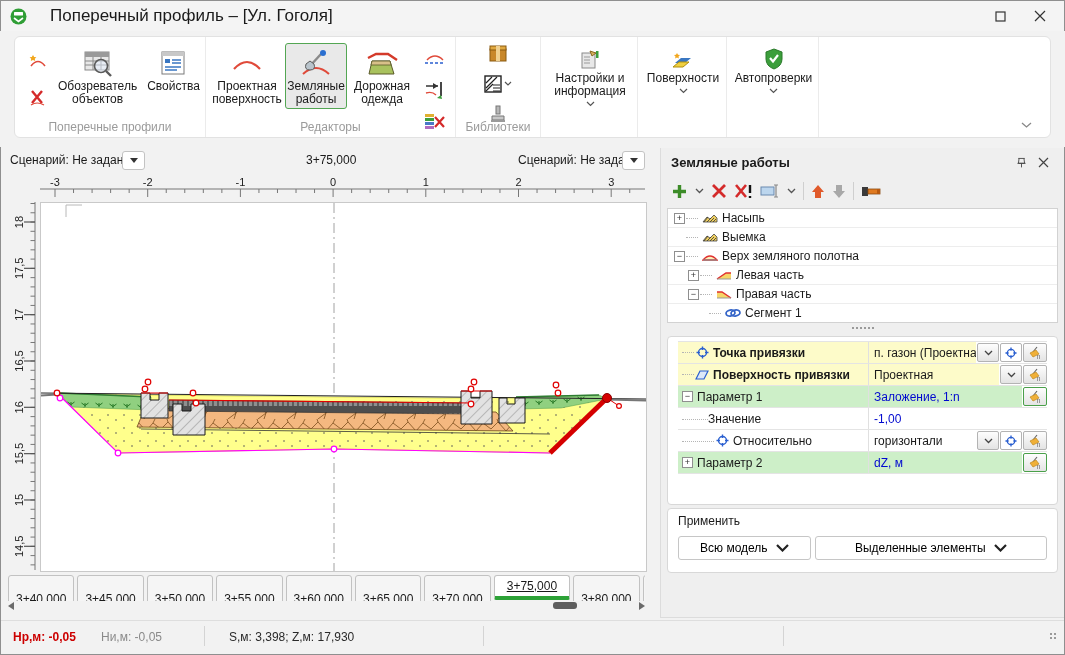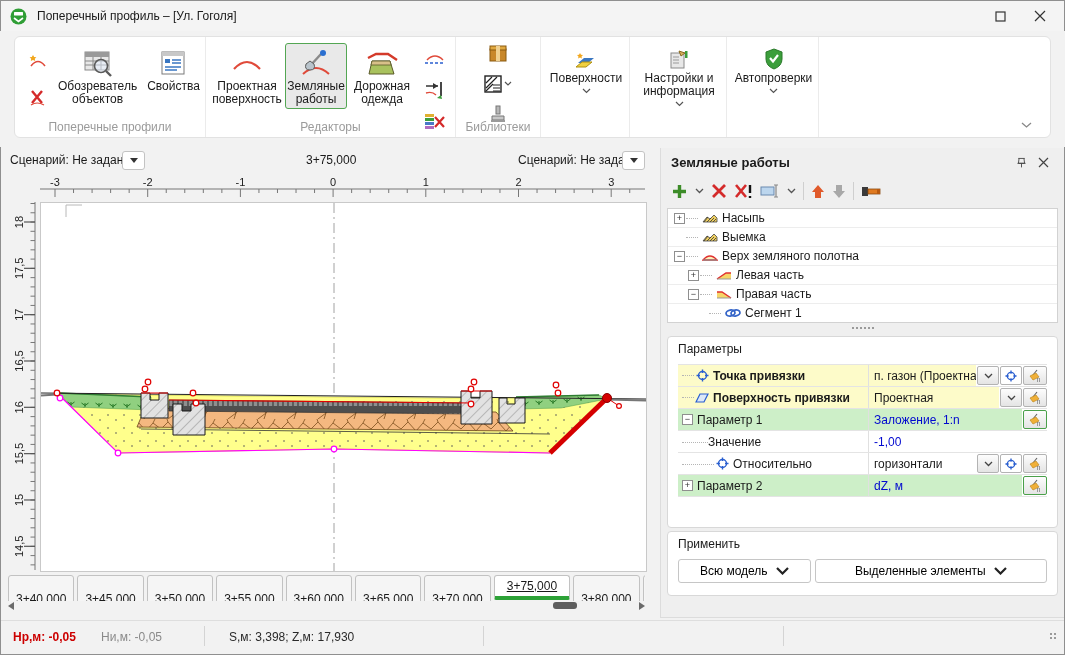--- a/index.html
+++ b/index.html
@@ -2,21 +2,21 @@
 <html><head>
 <meta charset="utf-8">
 <style>
   html,body{margin:0;padding:0;background:#d8d8d8;font-family:"Liberation Sans",sans-serif;}
   .window{position:relative;width:1065px;height:655px;background:#f2f2f2;overflow:hidden;
           box-shadow:inset 0 0 0 1px #8f8f8f;font-size:12px;color:#1a1a1a;}
   
   .titlebar{position:absolute;left:1px;top:1px;right:1px;height:30px;background:#f4f4f4;
             border-bottom:1px solid #e3e3e3;display:flex;align-items:center;}
   .app-icon{width:17px;height:17px;margin-left:9px;flex:0 0 auto;}
-  .title-text{margin-left:10px;font-size:12px;white-space:nowrap;}
+  .title-text{margin-left:23px;font-size:17px;white-space:nowrap;}
   .winbtns{position:absolute;right:4px;top:0;height:30px;display:flex;}
   .winbtn{width:40px;height:30px;display:flex;align-items:center;justify-content:center;background:transparent;border:none;cursor:default;}
   
   .ribbon{position:absolute;left:0;top:31px;width:100%;height:116px;background:#f2f2f2;}
   .ribbon-panel{position:absolute;left:14px;top:5px;width:1035px;height:100px;background:#fff;
                 border:1px solid #e2e2e2;border-radius:6px;display:flex;overflow:hidden;}
   .rgroup{position:relative;height:100%;border-right:1px solid #ebebeb;box-sizing:border-box;}
   .rgroup:last-child{border-right:none;}
   .rg-content{display:flex;align-items:flex-start;padding:6px 4px 0 4px;}
   .rg-label{position:absolute;left:0;right:0;bottom:3px;text-align:center;color:#9b9b9b;font-size:12px;white-space:nowrap;}
@@ -256,48 +256,48 @@
             <svg width="20" height="20" viewBox="0 0 20 20">
               <rect x="8" y="2" width="4" height="8" fill="#b8b8b8" stroke="#777"></rect>
               <path d="M4,12 h12 v4 h-12 z" fill="#c8c8c8" stroke="#777"></path>
               <rect x="3" y="16" width="14" height="2" fill="#9a9a9a"></rect>
             </svg>
           </button>
         </div>
         <div class="rg-label">Библиотеки</div>
       </div>
 
-      <div class="rgroup" style="width:89px">
-        <button class="ddgroup bigbtn" style="width:100%">
-          <span class="bicon" style="height:26px">
-            <svg width="28" height="24" viewBox="0 0 28 24">
-              <path d="M6,16 l6,-5 h10 l-6,5 z" fill="#3a77c2"></path>
-              <path d="M4,20 l6,-5 h10 l-6,5 z" fill="#f0d040" stroke="#b09010"></path>
-              <path d="M8,6 l1,1.8 2,0.3 -1.5,1.4 0.4,2 -1.9,-1 -1.9,1 0.4,-2 -1.5,-1.4 2,-0.3 z" fill="#f2a71e"></path>
-            </svg>
-          </span>
-          <span class="blabel">Поверхности</span>
-          <svg class="chev" width="9" height="6" viewBox="0 0 9 6">
-              <path d="M1,1 L4.5,4.5 L8,1" stroke="#555" fill="none" stroke-width="1.2"></path>
-            </svg>
-        </button>
-        <div class="rg-label" style="color:transparent;">.</div>
-      </div>
-
       <div class="rgroup" style="width:97px">
         <button class="ddgroup bigbtn" style="width:100%">
           <span class="bicon" style="height:26px">
             <svg width="26" height="24" viewBox="0 0 26 24">
               <rect x="5" y="6" width="13" height="15" fill="#e8e8e8" stroke="#8a8a8a"></rect>
               <path d="M7,10 h6 M7,13 h6 M7,16 h6" stroke="#9a9a9a" stroke-width="1.2"></path>
               <path d="M13,4 l6,2 -4,3 z" fill="#d8b060" stroke="#8a6a20"></path>
               <rect x="19" y="4" width="2.5" height="7" fill="#3c9e3c"></rect>
             </svg>
           </span>
           <span class="blabel">Настройки и информация</span>
+          <svg class="chev" width="9" height="6" viewBox="0 0 9 6">
+              <path d="M1,1 L4.5,4.5 L8,1" stroke="#555" fill="none" stroke-width="1.2"></path>
+            </svg>
+        </button>
+        <div class="rg-label" style="color:transparent;">.</div>
+      </div>
+
+      <div class="rgroup" style="width:89px">
+        <button class="ddgroup bigbtn" style="width:100%">
+          <span class="bicon" style="height:26px">
+            <svg width="28" height="24" viewBox="0 0 28 24">
+              <path d="M6,16 l6,-5 h10 l-6,5 z" fill="#3a77c2"></path>
+              <path d="M4,20 l6,-5 h10 l-6,5 z" fill="#f0d040" stroke="#b09010"></path>
+              <path d="M8,6 l1,1.8 2,0.3 -1.5,1.4 0.4,2 -1.9,-1 -1.9,1 0.4,-2 -1.5,-1.4 2,-0.3 z" fill="#f2a71e"></path>
+            </svg>
+          </span>
+          <span class="blabel">Поверхности</span>
           <svg class="chev" width="9" height="6" viewBox="0 0 9 6">
               <path d="M1,1 L4.5,4.5 L8,1" stroke="#555" fill="none" stroke-width="1.2"></path>
             </svg>
         </button>
         <div class="rg-label" style="color:transparent;">.</div>
       </div>
 
 
       <div class="rgroup" style="width:92px">
         <button class="ddgroup bigbtn" style="width:100%">
@@ -720,21 +720,20 @@
     <div class="sp-splitter">
         <i></i>
         <i></i>
         <i></i>
         <i></i>
         <i></i>
         <i></i>
       </div>
 
     <div class="sp-group">
-      <div class="sp-group-header">Параметры</div>
       <div class="params-table">
 
         <div class="prow y">
           <span class="plab">
             <span class="pind" style="width:12px;border-top:1px dotted #b5b5b5;"></span>
             <span class="picon">
               <svg width="13" height="13" viewBox="0 0 13 13">
                   <circle cx="6.5" cy="6.5" r="4" fill="none" stroke="#2a5fd0" stroke-width="1.4"></circle>
                   <path d="M6.5,0.5 V4 M6.5,9 V12.5 M0.5,6.5 H4 M9,6.5 H12.5" stroke="#2a5fd0" stroke-width="1.4"></path>
                 </svg>

